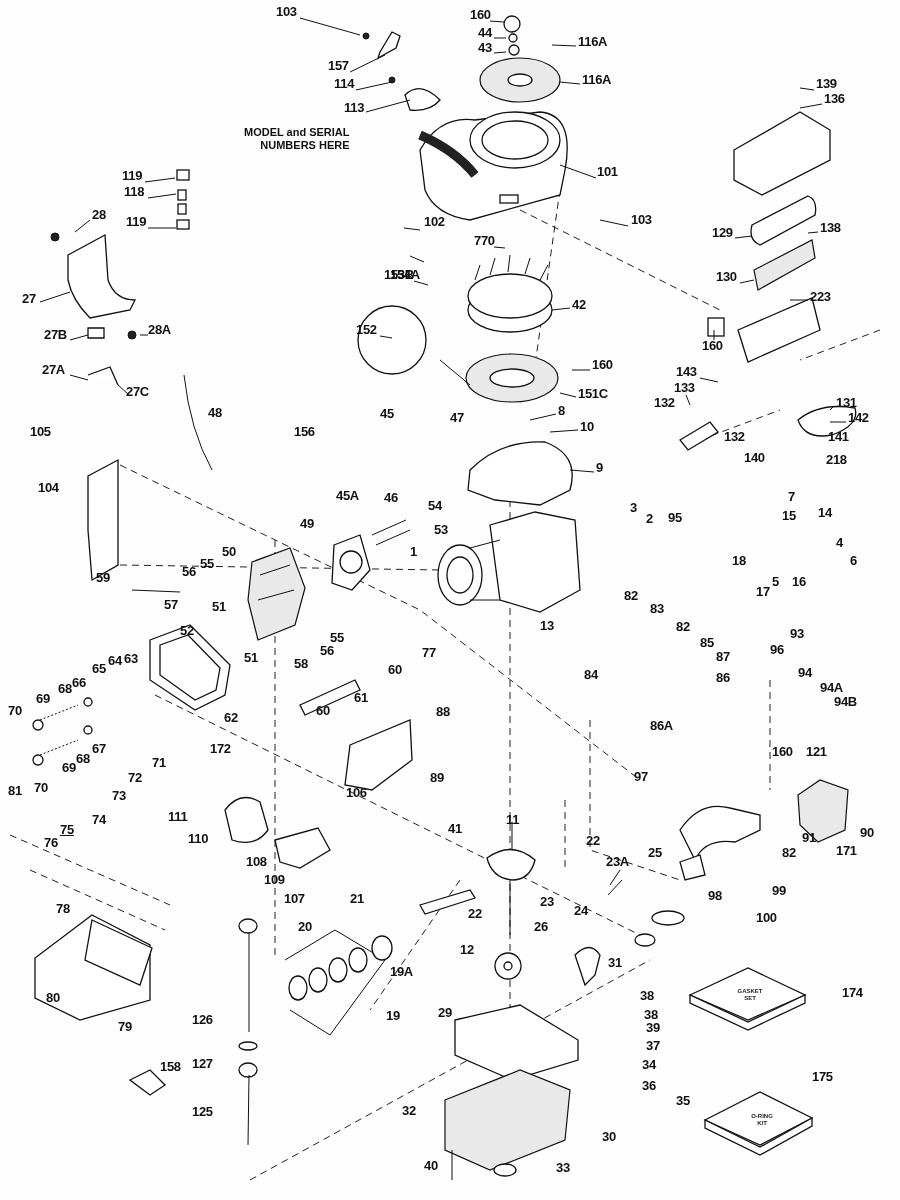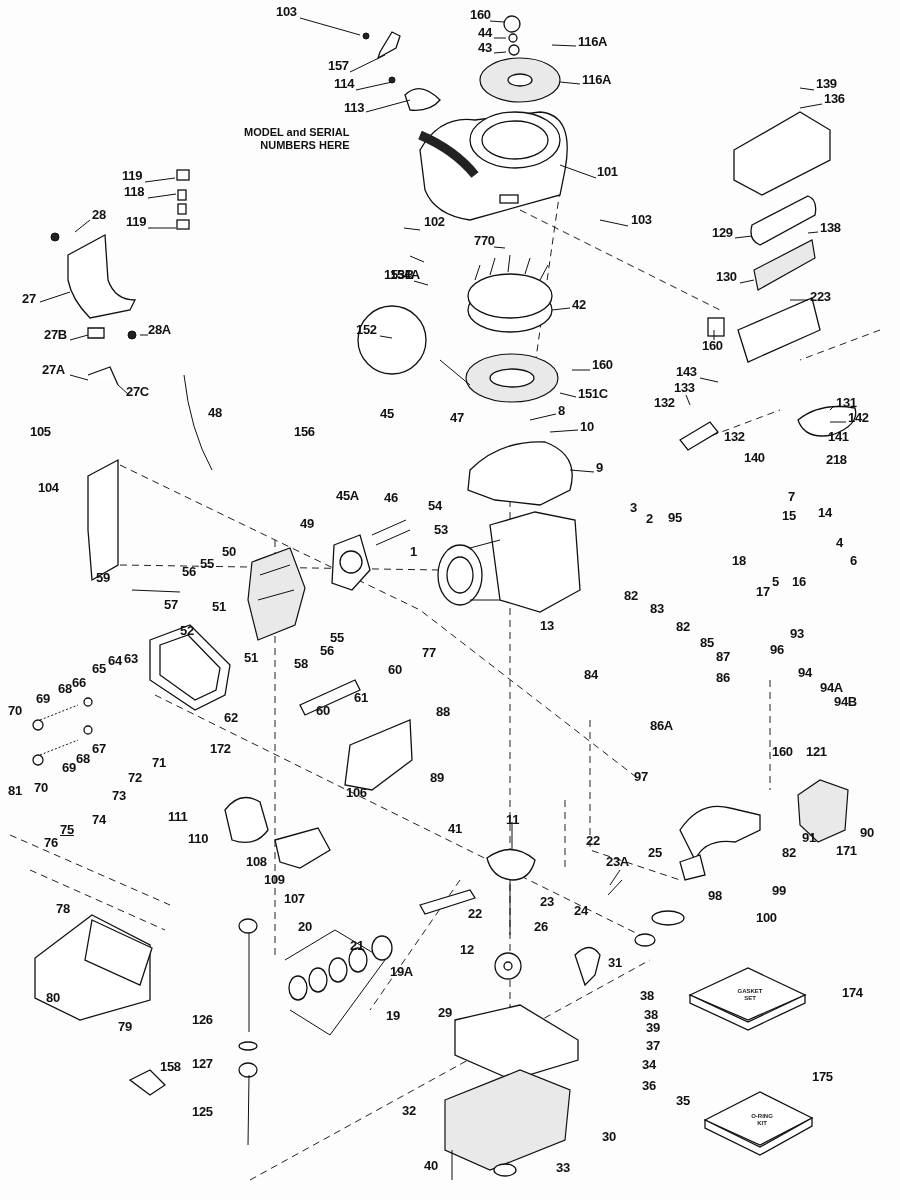--- a/index.html
+++ b/index.html
@@ -379,21 +379,21 @@
       <div class="lbl" style="left: 264px; top: 873px;">109</div>
       <div class="lbl" style="left: 284px; top: 892px;">107</div>
       <div class="lbl" style="left: 586px; top: 834px;">22</div>
       <div class="lbl" style="left: 606px; top: 855px;">23A</div>
       <div class="lbl" style="left: 648px; top: 846px;">25</div>
       <div class="lbl" style="left: 540px; top: 895px;">23</div>
       <div class="lbl" style="left: 574px; top: 904px;">24</div>
       <div class="lbl" style="left: 708px; top: 889px;">98</div>
       <div class="lbl" style="left: 772px; top: 884px;">99</div>
       <div class="lbl" style="left: 756px; top: 911px;">100</div>
-      <div class="lbl" style="left: 350px; top: 892px; margin-top: 47px;">21</div>
+      <div class="lbl" style="left: 350px; top: 892px;">21</div>
       <div class="lbl" style="left: 468px; top: 907px;">22</div>
       <div class="lbl" style="left: 298px; top: 920px;">20</div>
       <div class="lbl" style="left: 56px; top: 902px;">78</div>
       <div class="lbl" style="left: 534px; top: 920px;">26</div>
       <div class="lbl" style="left: 390px; top: 965px;">19A</div>
       <div class="lbl" style="left: 460px; top: 943px; text-align: center;">12</div>
       <div class="lbl" style="left: 608px; top: 956px;">31</div>
       <div class="lbl" style="left: 386px; top: 1009px;">19</div>
       <div class="lbl" style="left: 842px; top: 986px;">174</div>
       <div class="lbl" style="left: 640px; top: 989px;">38</div>

